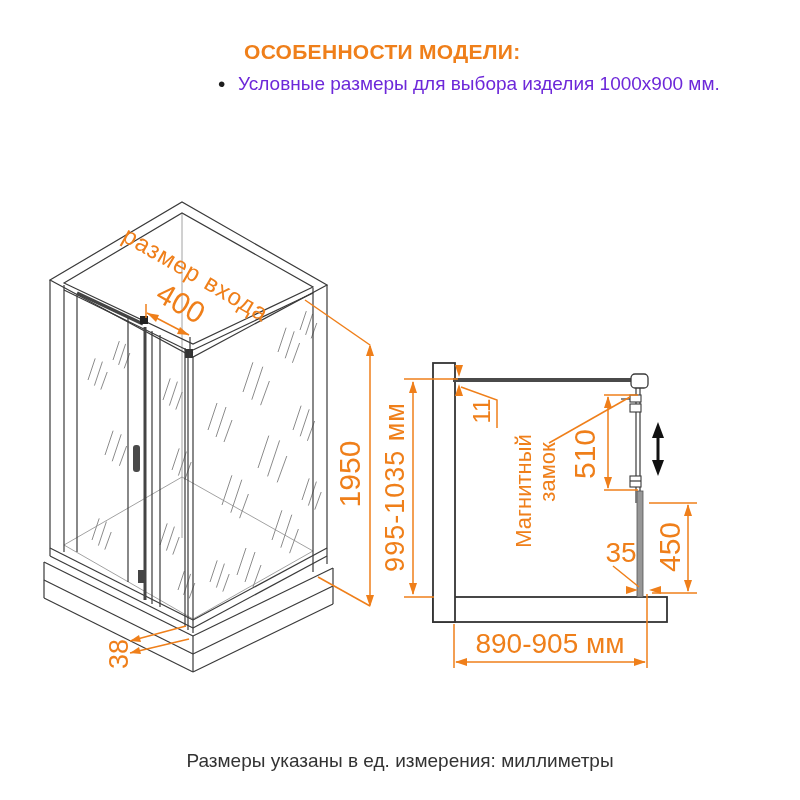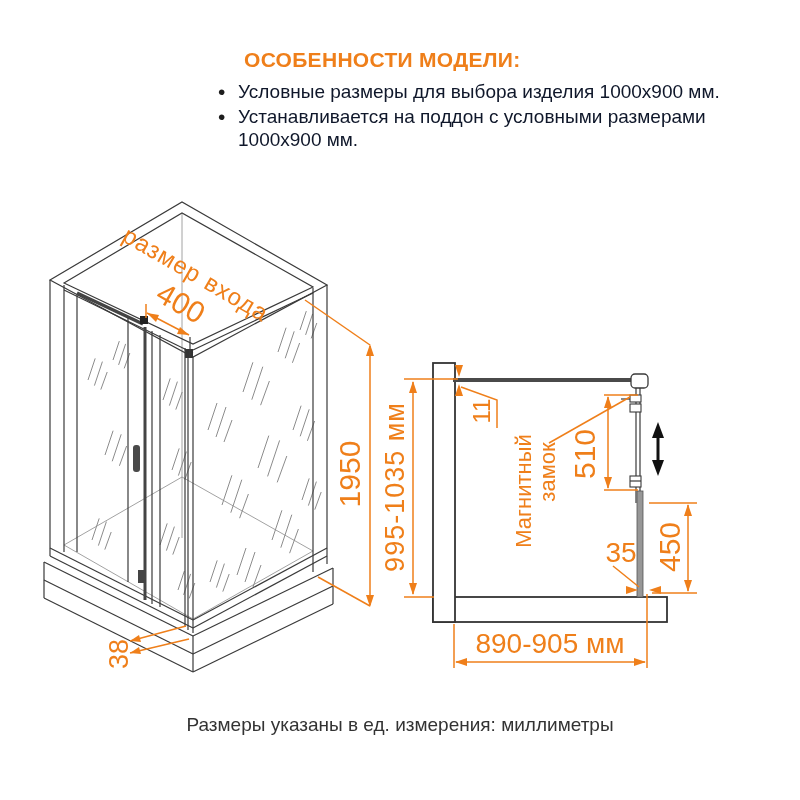--- a/index.html
+++ b/index.html
@@ -1,55 +1,54 @@
 <!DOCTYPE html>
 <html><head>
 <meta charset="utf-8">
 <style>
   html,body{margin:0;padding:0;background:#fff;}
   .canvas{
     position:relative;width:800px;height:800px;background:#ffffff;
     font-family:"Liberation Sans", sans-serif;overflow:hidden;
   }
-  #features{position:absolute;top:48px;left:218px;width:580px;}
+  #features{position:absolute;top:40px;left:218px;width:580px;}
   #features h1{
     margin:0 0 9px 26px;font-size:21px;font-weight:bold;letter-spacing:.3px;
     color:#EF7F1A;
   }
   #features ul{list-style:none;margin:0;padding:0;}
   #features li{
     position:relative;padding-left:20px;margin:0 0 3px 0;
-    font-size:19px;line-height:1.18;color:#0f172a;
+    font-size:19px;line-height:1.18;color:#6d28d9;
   }
   #features li::before{
     content:"\2022";position:absolute;left:0;top:-1px;font-size:21px;color:#1d1d1d;
   }
   #features li.wrap-narrow{max-width:500px;}
   #footnote{
-    position:absolute;top:714px;left:0;right:0;text-align:center;
+    position:absolute;top:750px;left:0;right:0;text-align:center;
     font-size:19px;color:#333;
   }
   svg{position:absolute;top:0;left:0;}
   svg text{font-family:"Liberation Sans", sans-serif;fill:#EF7F1A;}
   .oline{stroke:#EF7F1A;stroke-width:1.5;fill:none;}
   .ofill{fill:#EF7F1A;stroke:none;}
   .bline{stroke:#3a3a3a;stroke-width:1.2;fill:none;}
   .thin{stroke:#8a8a8a;stroke-width:.8;fill:none;}
   .dark{stroke:#444;fill:none;}
 </style>
 </head>
 <body>
 
 <div class="canvas">
 
   <div id="features">
     <h1>ОСОБЕННОСТИ МОДЕЛИ:</h1>
     <ul>
       <li>Условные размеры для выбора изделия 1000x900 мм.</li>
-      <li class="wrap-narrow">Устанавливается на поддон с условными размерами 1000x900 мм.</li>
     </ul>
   </div>
 
   <svg width="800" height="800" viewBox="0 0 800 800">
 
     <g>
 
       <g id="sparkles">
           <line x1="208" y1="430" x2="217" y2="403" stroke="#8c8c8c" stroke-width="1"></line>
           <line x1="216" y1="437" x2="226" y2="407" stroke="#8c8c8c" stroke-width="1"></line>

